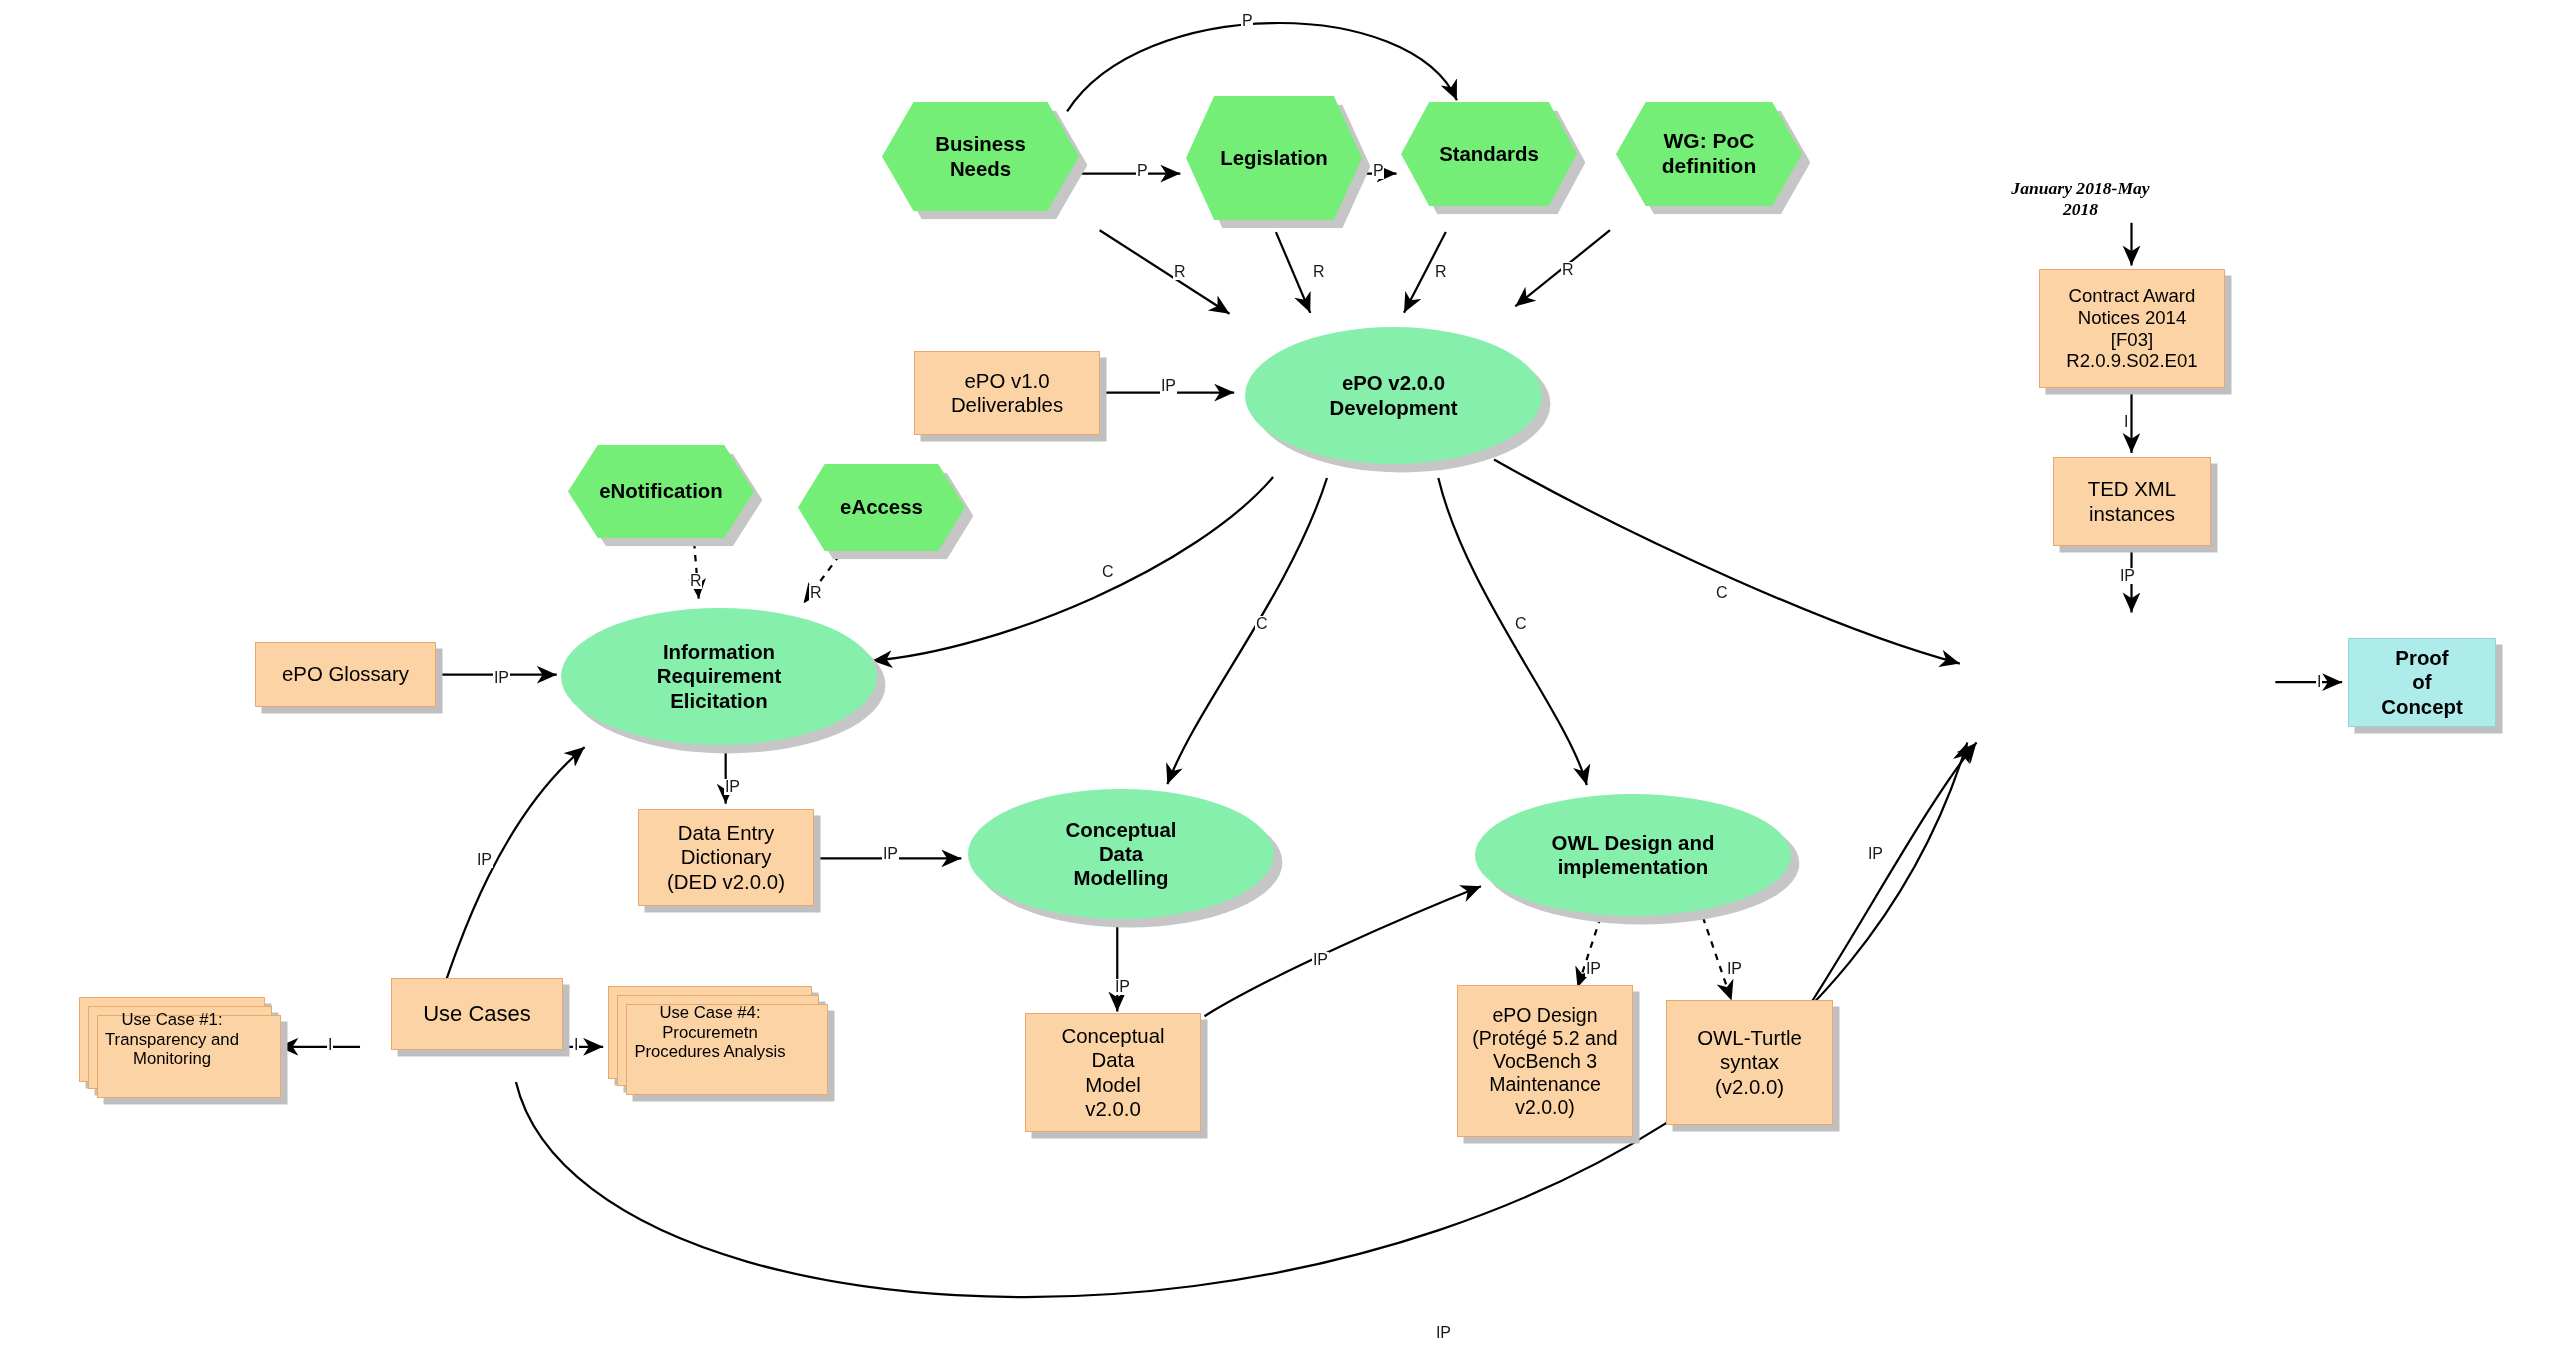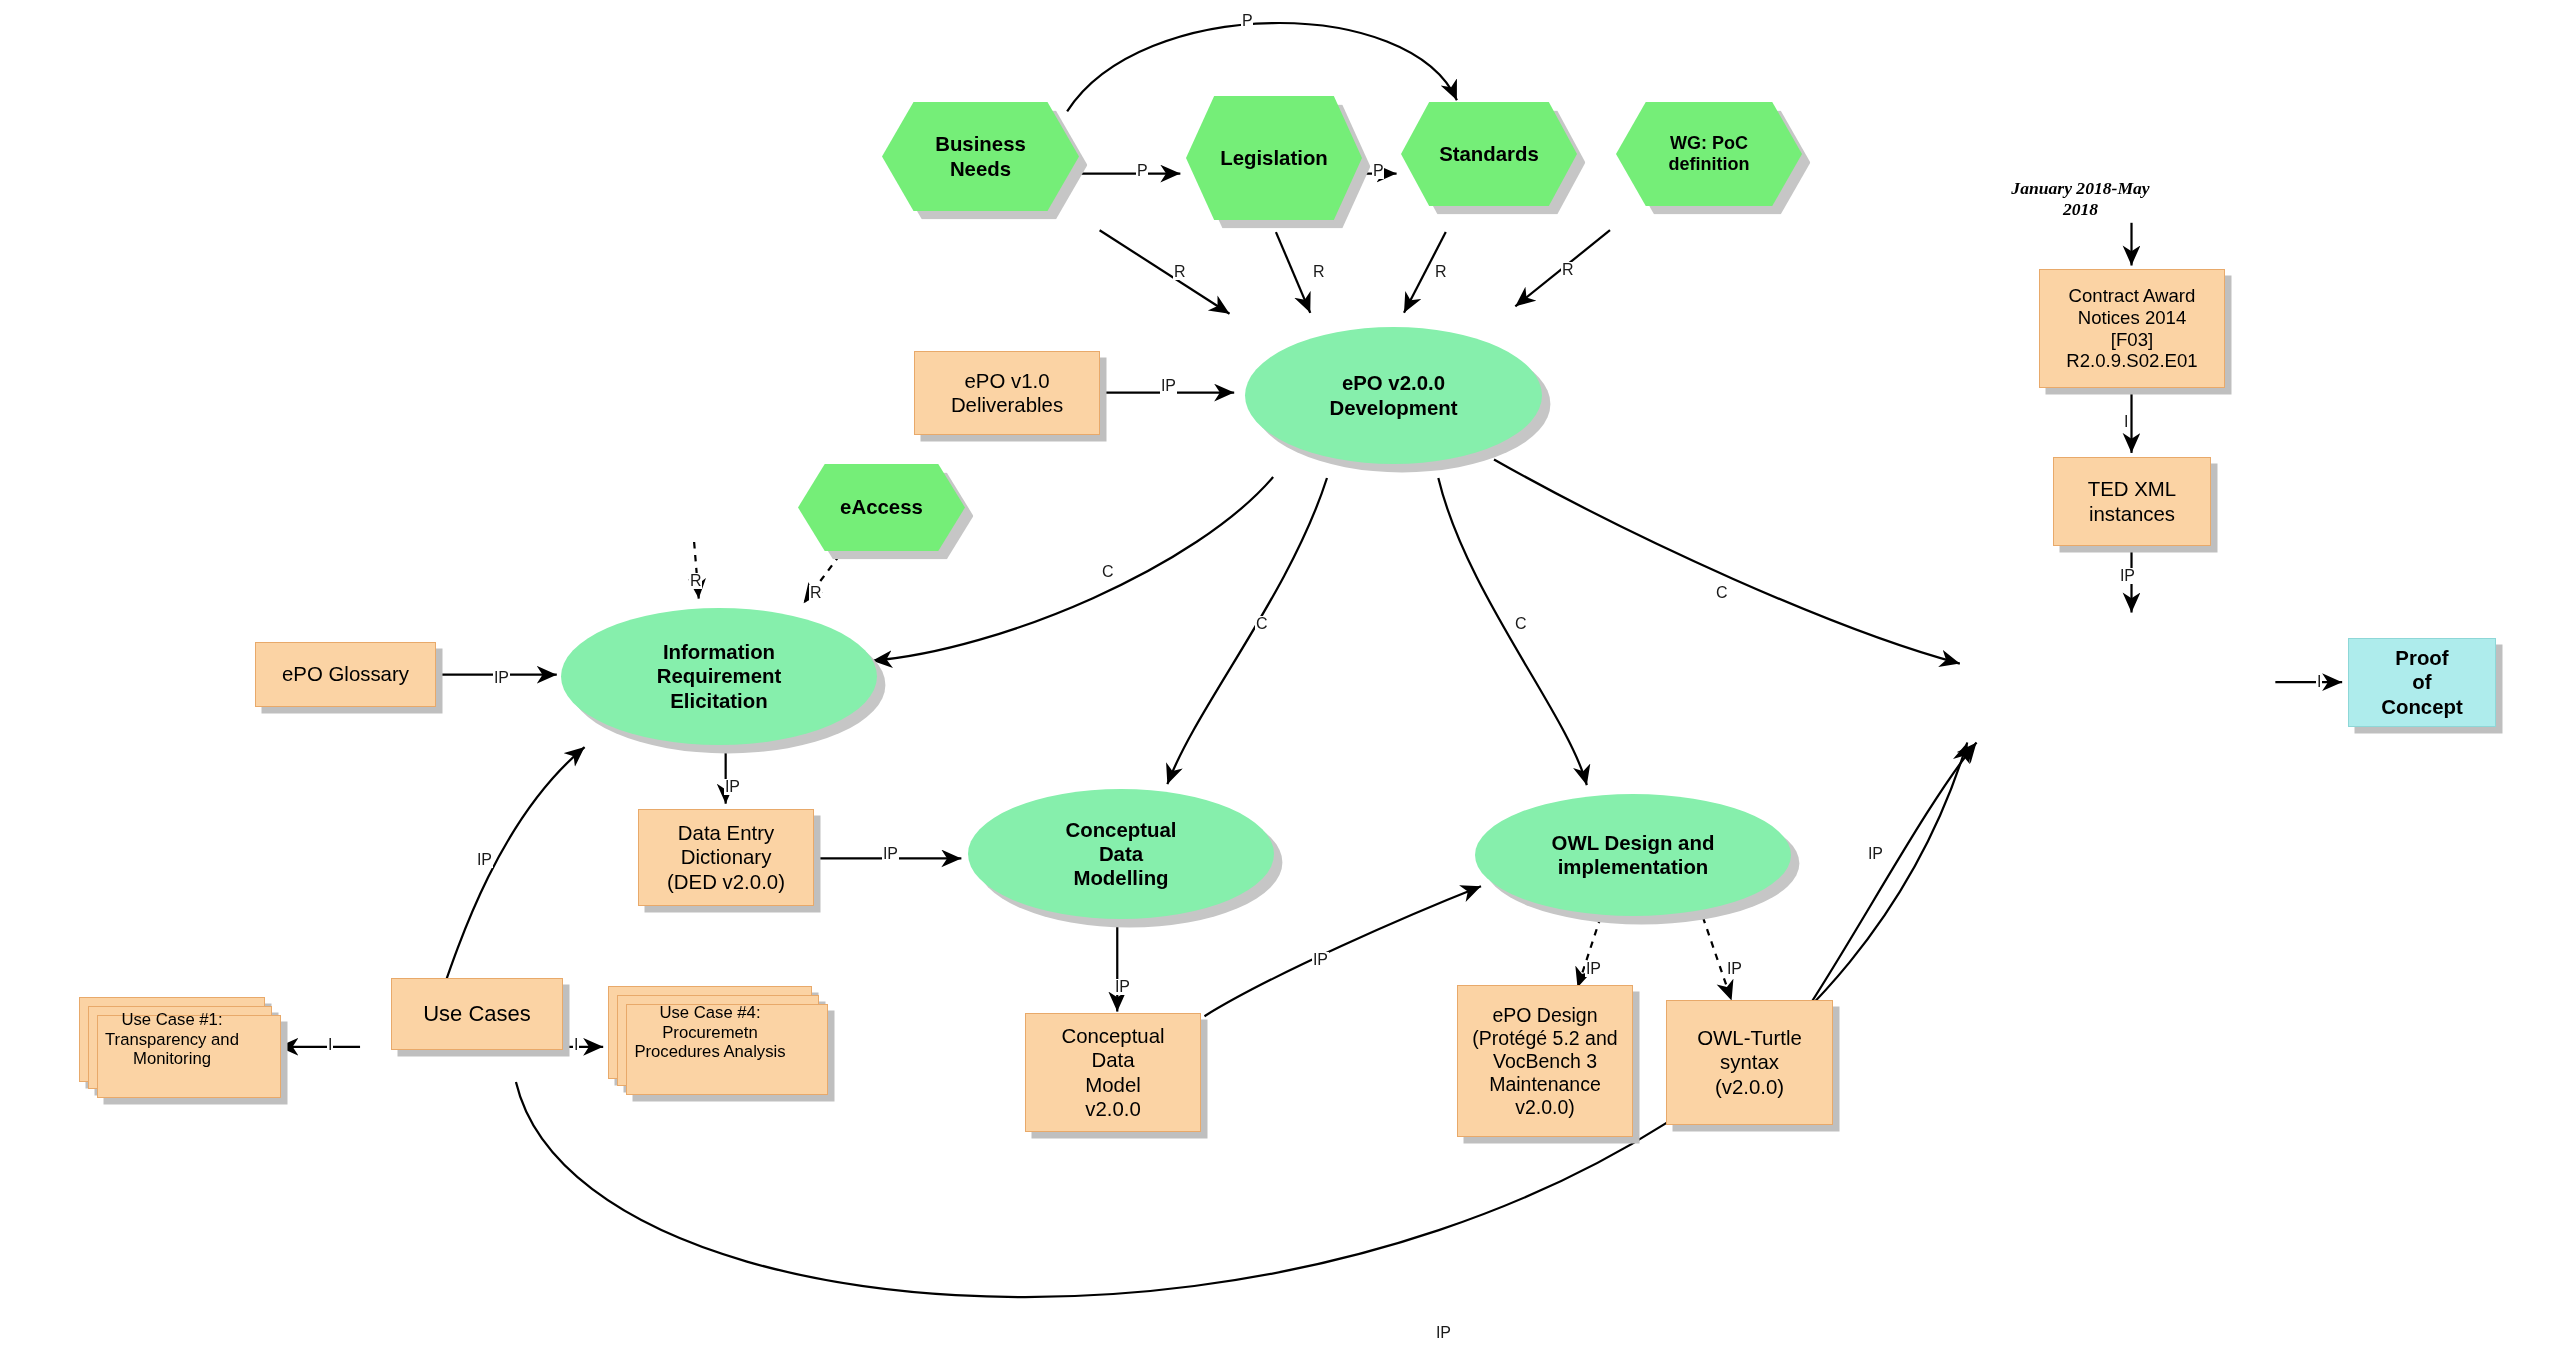--- a/index.html
+++ b/index.html
@@ -201,25 +201,30 @@
   <div class="node hex" style="left:1186px; top:96px; width:176px; height:124px; font-size:20.4px;">
     <span class="hexsh"></span>
     <span class="hexbg"></span>
     <span class="hexlabel">Legislation</span>
   </div>
   <div class="node hex" style="left:1401px; top:102px; width:176px; height:104px; font-size:20.4px;">
     <span class="hexsh"></span>
     <span class="hexbg"></span>
     <span class="hexlabel">Standards</span>
   </div>
-  <div class="node hex" style="left:1616px; top:102px; width:186px; height:104px; font-size:18px;">
+  <div class="node hex" style="left:1616px; top:102px; width:186px; height:104px; font-size:21px;">
     <span class="hexsh"></span>
     <span class="hexbg"></span>
     <span class="hexlabel" style="white-space: pre-line;">WG: PoC
 definition</span>
+  </div>
+  <div class="node hex" style="left:568px; top:445px; width:186px; height:93px; font-size:20.4px;">
+    <span class="hexsh"></span>
+    <span class="hexbg"></span>
+    <span class="hexlabel">eNotification</span>
   </div>
   <div class="node hex" style="left:798px; top:464px; width:167px; height:87px; font-size:20.4px;">
     <span class="hexsh"></span>
     <span class="hexbg"></span>
     <span class="hexlabel">eAccess</span>
   </div>
 
   <div class="node rect" style="left:914px; top:351px; width:186px; height:84px; font-size:20.4px; white-space:pre-line;">ePO v1.0
 Deliverables</div>
 

